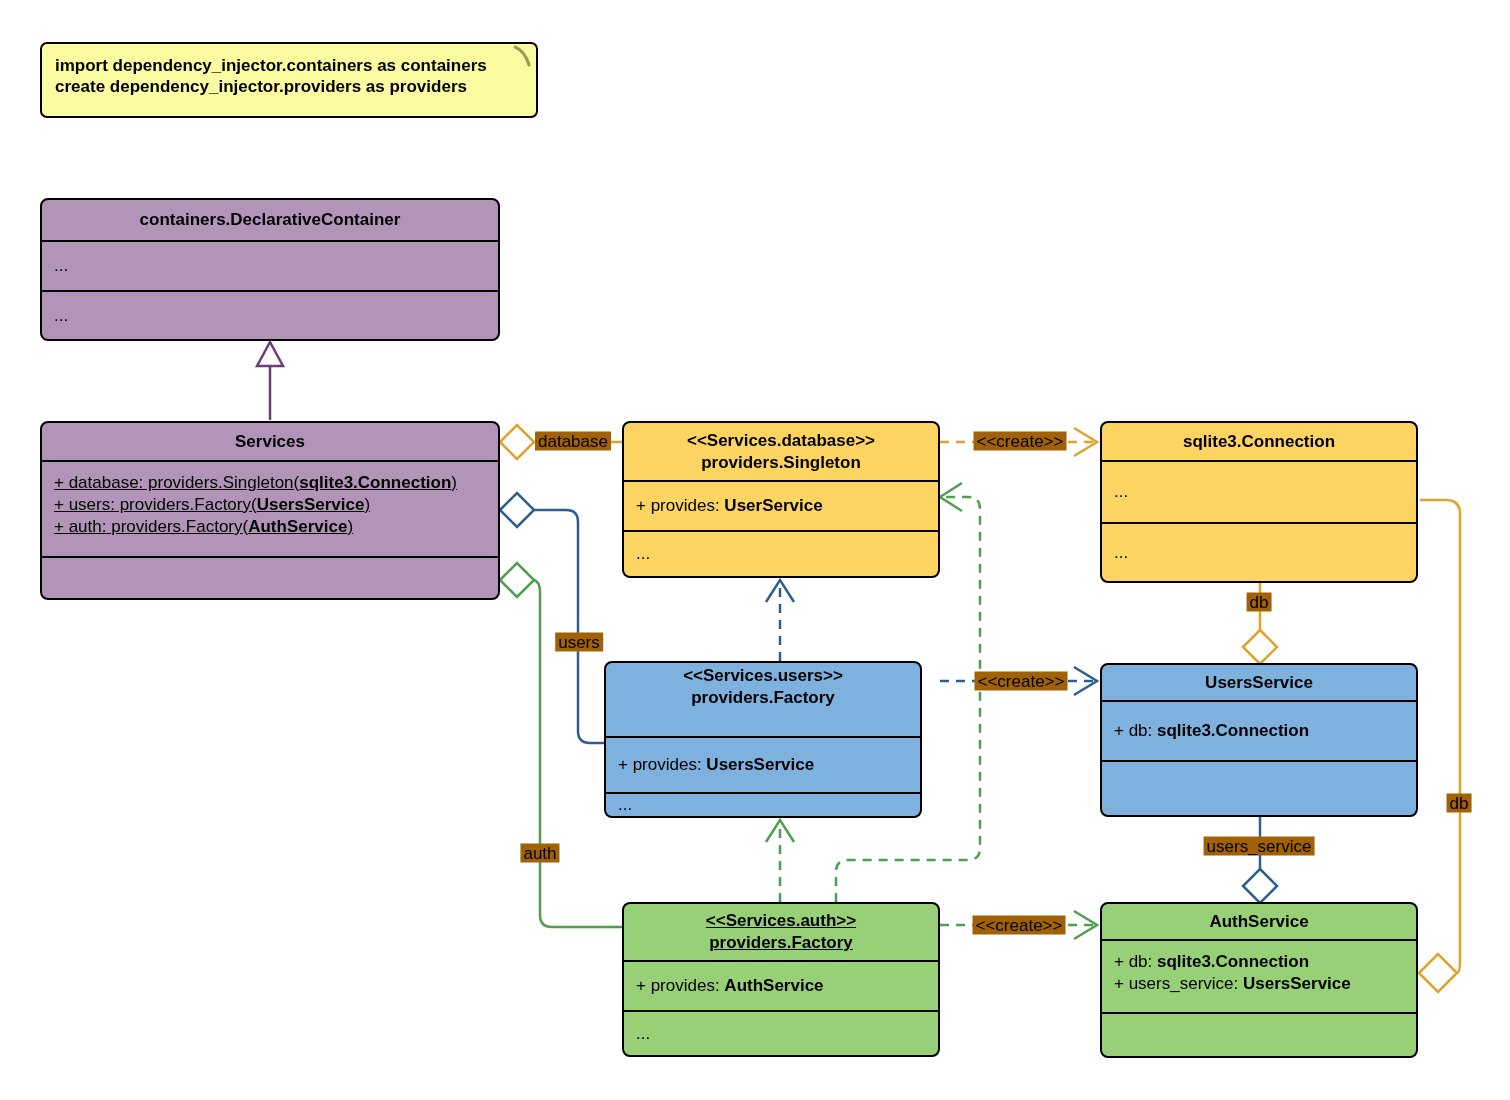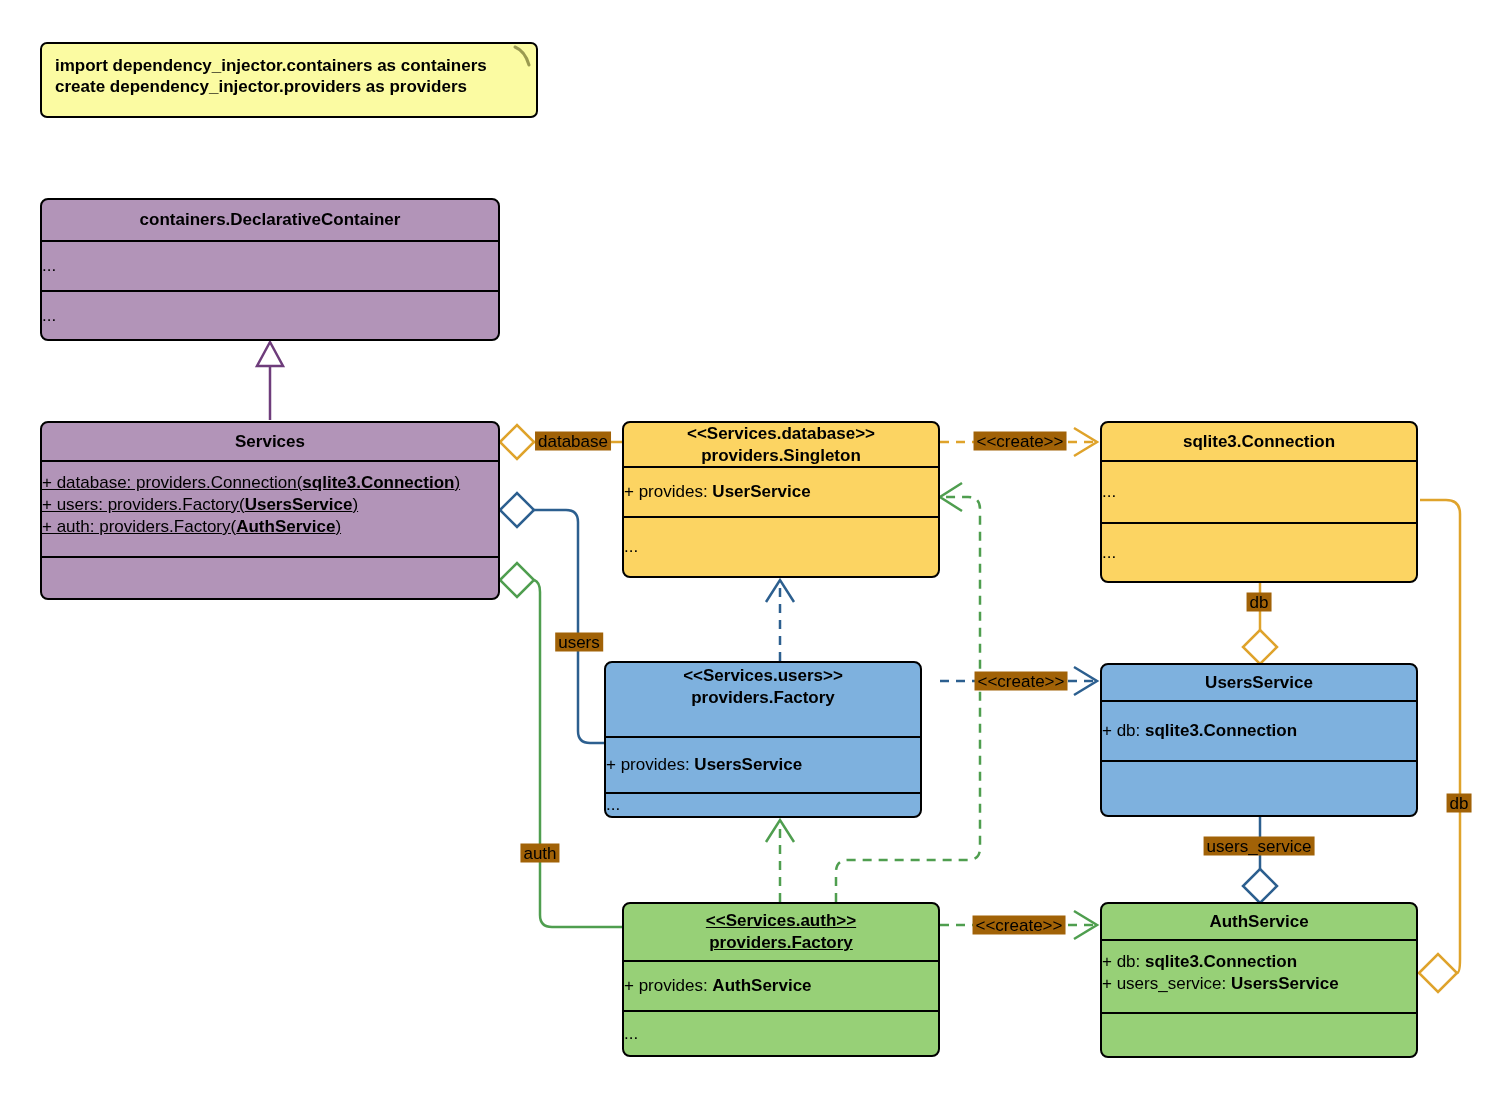--- a/index.html
+++ b/index.html
@@ -16,21 +16,21 @@
   .green{stroke:var(--green_line);}
   .purple{stroke:var(--purple_line);}
 
   
   .uml-box{position:absolute;border:2px solid #000;border-radius:8px;box-sizing:border-box;
            display:flex;flex-direction:column;font-size:17px;line-height:22px;overflow:hidden;}
   .fill-purple{background:var(--purple_fill);}
   .fill-gold{background:var(--gold_fill);}
   .fill-blue{background:var(--blue_fill);}
   .fill-green{background:var(--green_fill);}
-  .sec{box-sizing:border-box;padding:0 0;display:flex;flex-direction:column;justify-content:center;}
+  .sec{box-sizing:border-box;padding:0 12px;display:flex;flex-direction:column;justify-content:center;}
   .sec + .sec{border-top:2px solid #000;}
   .sec.title{align-items:center;text-align:center;font-weight:bold;}
   .sec.top-align{justify-content:flex-start;padding-top:10px;}
   .attr-line{white-space:nowrap;}
   .attr-line .b{font-weight:bold;}
   .u{text-decoration:underline;}
 
   
   .note{position:absolute;background:var(--note_fill);border:2px solid #000;border-radius:7px;
         box-sizing:border-box;padding:11px 12px 0 13px;font-weight:bold;font-size:17px;line-height:21px;}
@@ -131,29 +131,29 @@
     <div class="sec" style="flex:1;">
       <span class="attr-line">...</span>
     </div>
   </div>
 
   <div class="uml-box fill-purple" style="left:40px;top:421px;width:460px;height:179px;">
     <div class="sec title" style="height:37px;">
       <span>Services</span>
     </div>
     <div class="sec top-align" style="height:96px;">
-      <span class="attr-line"><span class="u"><span>+ database: providers.Connection(</span><span class="b">sqlite3.Connection</span><span>)</span></span></span>
+      <span class="attr-line"><span class="u"><span>+ database: providers.Singleton(</span><span class="b">sqlite3.Connection</span><span>)</span></span></span>
       <span class="attr-line"><span class="u"><span>+ users: providers.Factory(</span><span class="b">UsersService</span><span>)</span></span></span>
       <span class="attr-line"><span class="u"><span>+ auth: providers.Factory(</span><span class="b">AuthService</span><span>)</span></span></span>
     </div>
     <div class="sec" style="flex:1;"></div>
   </div>
 
   <div class="uml-box fill-gold" style="left:622px;top:421px;width:318px;height:157px;">
-    <div class="sec title" style="height:43px;text-align:right;">
+    <div class="sec title" style="height:57px;text-align:right;">
       <span>&lt;&lt;Services.database&gt;&gt;</span>
       <span>providers.Singleton</span>
     </div>
     <div class="sec" style="height:50px;">
       <span class="attr-line"><span>+ provides: </span><span class="b">UserService</span></span>
     </div>
     <div class="sec" style="flex:1;">
       <span class="attr-line">...</span>
     </div>
   </div>

